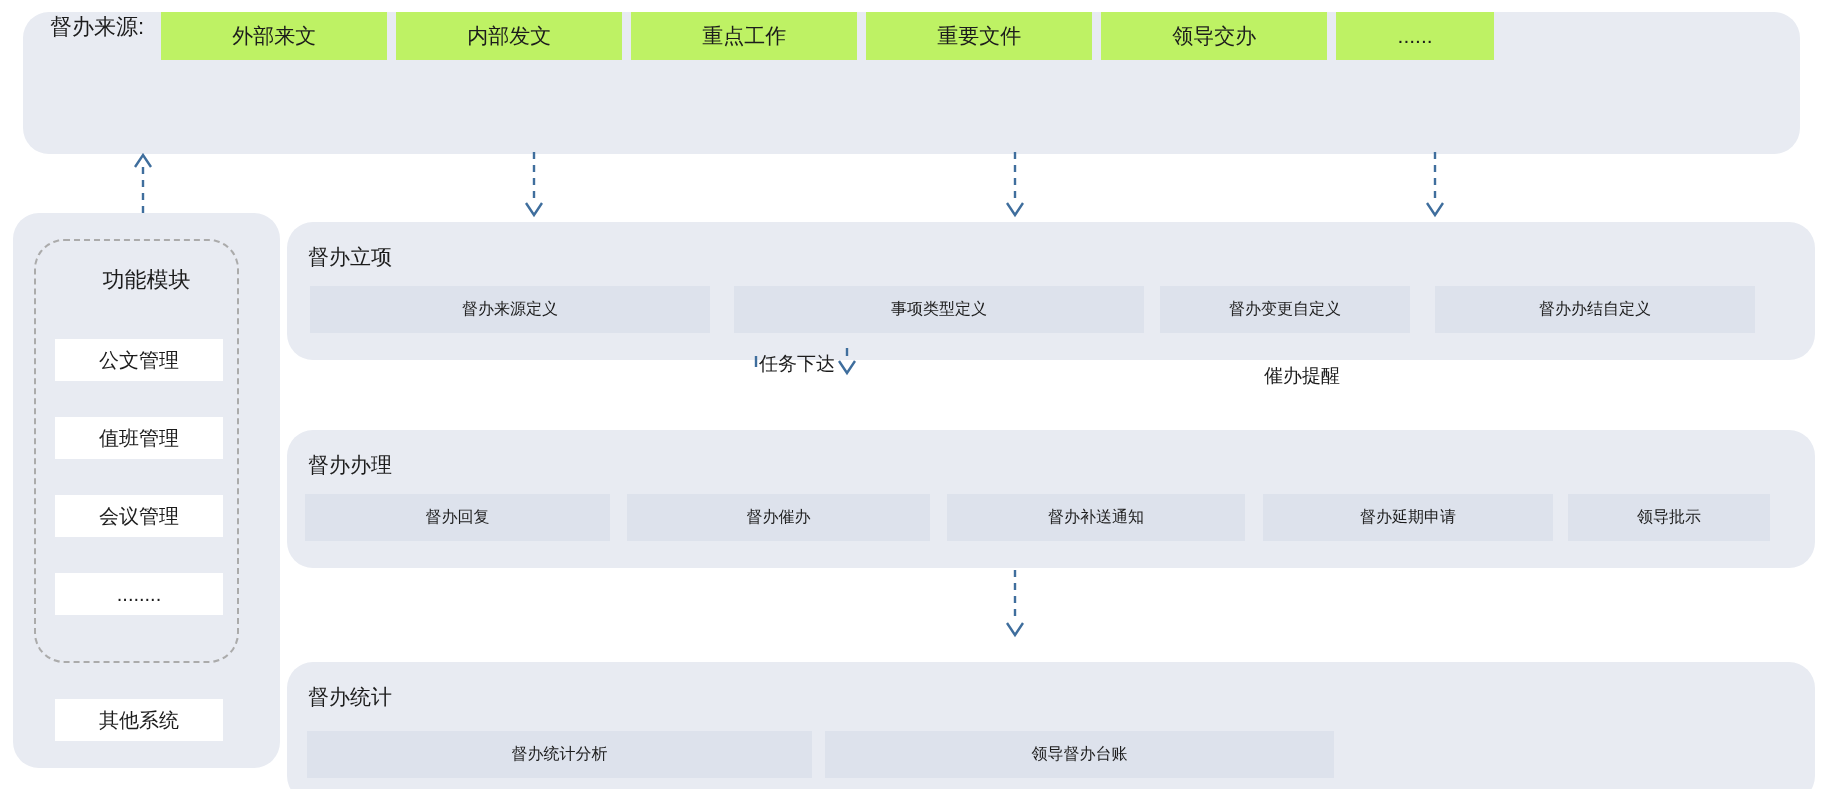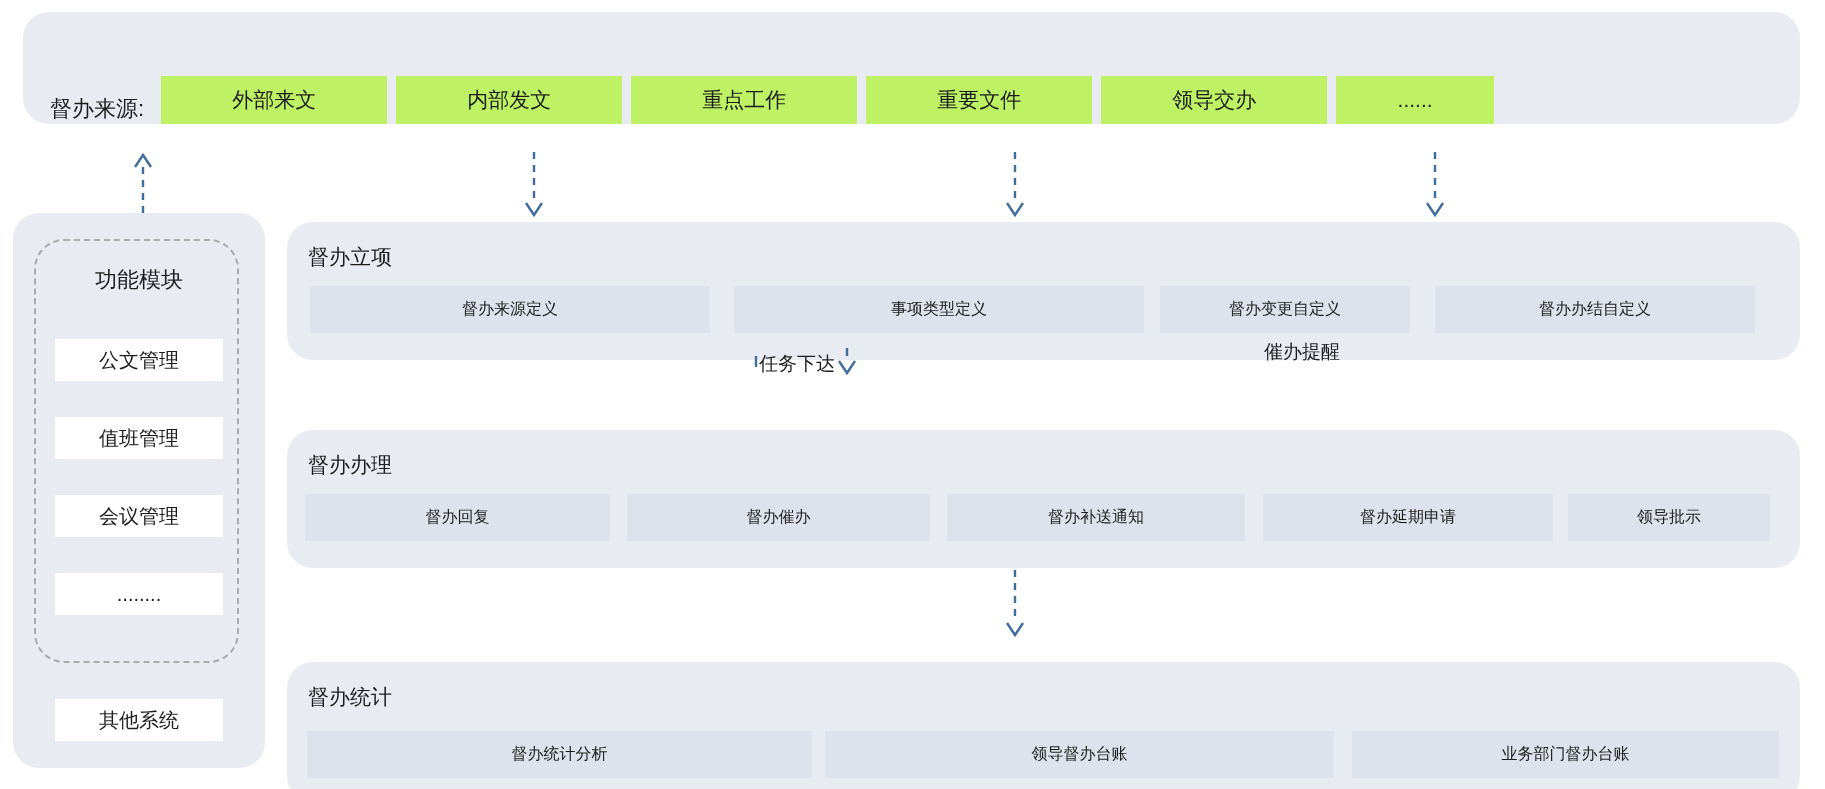--- a/index.html
+++ b/index.html
@@ -1,23 +1,23 @@
 <!DOCTYPE html>
 <html><head>
 <meta charset="utf-8">
 <style>
   html,body{margin:0;padding:0;background:#ffffff;}
   body{font-family:"Liberation Sans",sans-serif;color:#1c1c1c;}
   .canvas{position:relative;width:1825px;height:789px;background:#ffffff;overflow:hidden;}
 
   
-  .panel{position:absolute;background:#e8ebf2;border-radius:26px;}
+  .panel{position:absolute;background:#e8ebf2;border-radius:26px;padding-left:15px;}
 
   
-  .topbar{left:23px;top:12px;width:1777px;height:112px;display:flex;align-items:flex-end;padding-left:27px;box-sizing:border-box;}
+  .topbar{left:23px;top:12px;width:1777px;height:142px;display:flex;align-items:flex-start;padding-left:27px;box-sizing:border-box;}
   .topbar-label{font-size:22px;margin-right:17px;white-space:nowrap;}
   .tb-item{width:226px;height:48px;margin-right:9px;background:#bef264;display:flex;align-items:center;justify-content:center;font-size:21px;flex:none;}
   .tb-item.small{width:158px;}
 
   
   .sidebar{left:13px;top:213px;width:252px;height:555px;}
   .dashed-box{position:absolute;left:21px;top:26px;width:205px;height:424px;border:2px dashed #ababab;border-radius:30px;box-sizing:border-box;}
   .sb-title{position:absolute;left:0;top:52px;width:100%;text-align:center;font-size:22px;}
   .sb-item{position:absolute;left:42px;width:168px;height:42px;background:#ffffff;display:flex;align-items:center;justify-content:center;font-size:20px;}
 
@@ -89,21 +89,21 @@
     <svg width="6" height="12">
       <line x1="3" y1="0" x2="3" y2="11" stroke="#3f6e9d" stroke-width="2.4"></line>
     </svg>
     <div class="flow-label">任务下达</div>
     <svg width="24" height="28">
       <line x1="12" y1="0" x2="12" y2="12" stroke="#3f6e9d" stroke-width="2.4" stroke-dasharray="8 6"></line>
       <polyline points="4,13 12,25 20,13" fill="none" stroke="#3f6e9d" stroke-width="2.4"></polyline>
     </svg>
   </div>
 
-  <div class="flow-label-wrap" style="left:1228px;top:336px;gap:36px;">
+  <div class="flow-label-wrap" style="left:1228px;top:360px;gap:36px;">
     <svg width="6" height="12">
       <line x1="3" y1="0" x2="3" y2="11" stroke="#3f6e9d" stroke-width="2.4"></line>
     </svg>
     <div class="flow-label">催办提醒</div>
     <svg width="24" height="28">
       <line x1="12" y1="0" x2="12" y2="12" stroke="#3f6e9d" stroke-width="2.4" stroke-dasharray="8 6"></line>
       <polyline points="4,13 12,25 20,13" fill="none" stroke="#3f6e9d" stroke-width="2.4"></polyline>
     </svg>
   </div>
 
@@ -118,16 +118,15 @@
 
   <svg class="arrow" style="left:1003px;top:570px;" width="24" height="68">
     <line x1="12" y1="0" x2="12" y2="52" stroke="#3f6e9d" stroke-width="2.4" stroke-dasharray="7 6"></line>
     <polyline points="4,53 12,65 20,53" fill="none" stroke="#3f6e9d" stroke-width="2.4"></polyline>
   </svg>
 
   <div class="panel section sec-statistics">
     <div class="sec-title">督办统计</div>
     <div class="sec-item" style="left:538px;top:69px;width:509px;">领导督办台账</div>
     <div class="sec-item" style="left:20px;top:69px;width:505px;">督办统计分析</div>
-    <div class="sec-item" style="left:1065px;top:69px;width:427px;">业务部门督办台账</div>
   </div>
 
 </div>
 
 </body></html>

